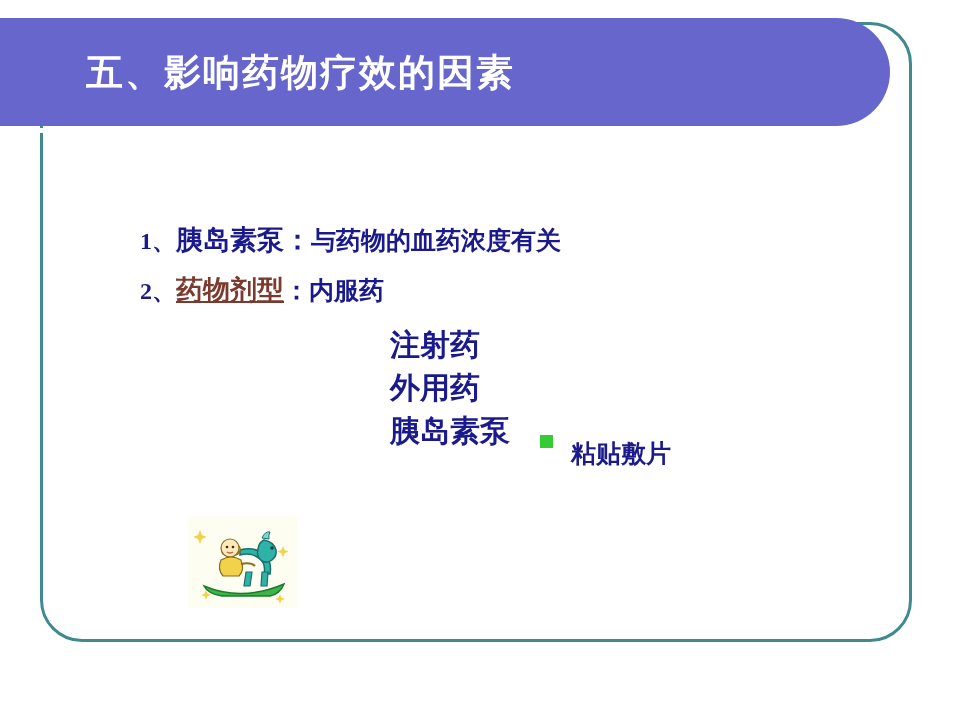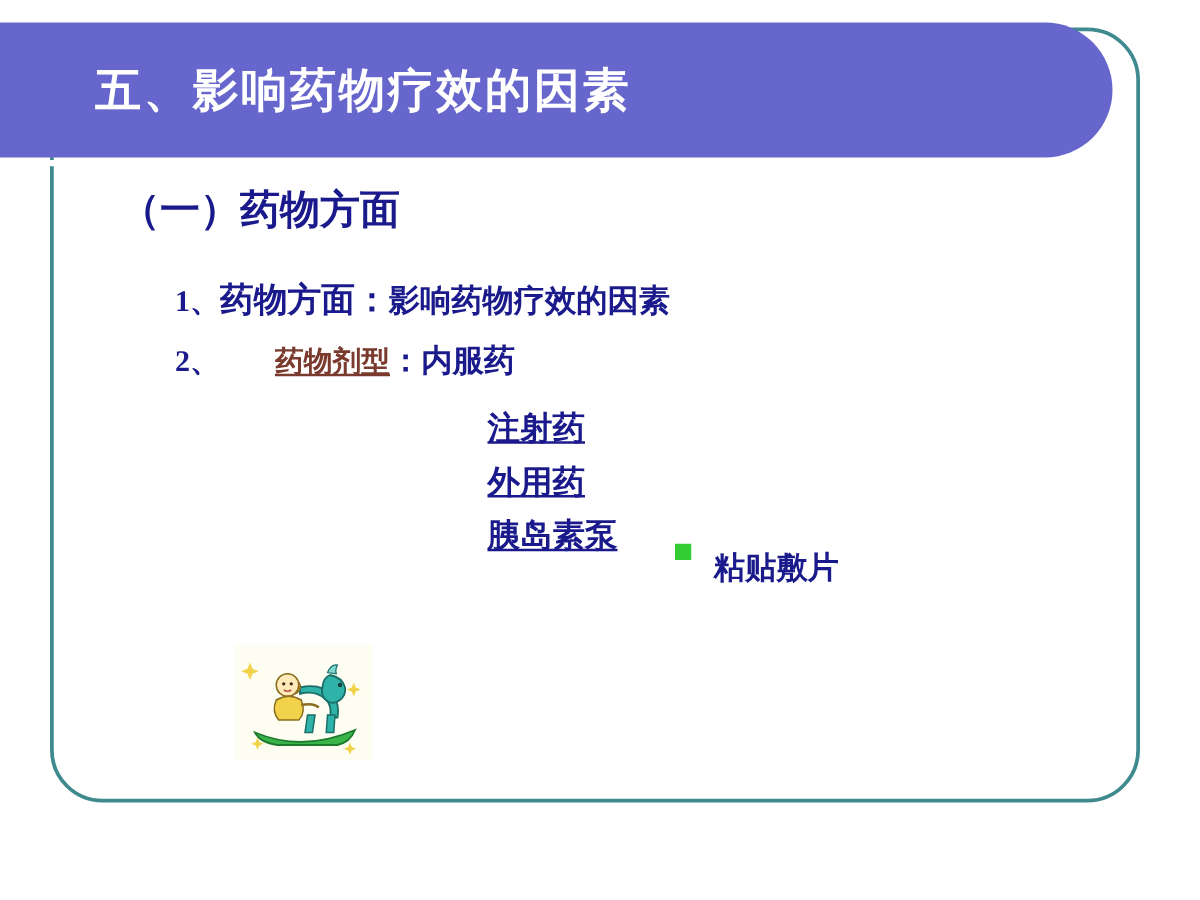--- a/index.html
+++ b/index.html
@@ -37,21 +37,21 @@
     left: 0px;
     top: 18px;
     width: 890px;
     height: 108px;
     background: #6666cc;
     border-top-right-radius: 54px;
     border-bottom-right-radius: 54px;
   }
   .title-text {
     position: absolute;
-    left: 76px;
+    left: 86px;
     top: 48px;
     font-family: Liberation Serif, serif;
     font-weight: bold;
     font-size: 37px;
     color: #ffffff;
     letter-spacing: 2px;
     white-space: nowrap;
   }
   
   .title-rule {
@@ -80,40 +80,38 @@
   }
   .num {
     font-size: 24px;
     color: #1a1a8c;
   }
   .lbl-blue {
     font-size: 27px;
     color: #1a1a8c;
   }
   .lbl-brown {
-    font-size: 23px;
+    font-size: 27px;
     color: #7a3b2e;
     text-decoration: underline;
-    margin-left: 44px;
   }
   .val {
     font-size: 25px;
     color: #1a1a8c;
   }
   .row1 { left: 140px; top: 222px; }
   .row2 { left: 140px; top: 272px; }
   .sub-line {
     position: absolute;
     left: 390px;
     font-family: "Liberation Serif", "DejaVu Serif", serif;
     font-weight: bold;
-    font-size: 26px;
-    color: #1a1a8c;
-    white-space: nowrap;
-    text-decoration: underline;
+    font-size: 30px;
+    color: #1a1a8c;
+    white-space: nowrap;
   }
   .sub1 { top: 325px; }
   .sub2 { top: 368px; }
   .sub3 { top: 411px; }
   .bullets {
     position: absolute;
     left: 540px;
     top: 418px;
   }
   .bullet-row {
@@ -150,24 +148,23 @@
 
 <div class="slide">
 
   <div class="frame"></div>
 
   <div class="title-banner"></div>
   <div class="title-rule"></div>
 
   <div class="title-text">五、影响药物疗效的因素</div>
 
-  <div class="subtitle">（一）药物方面</div>
 
   <div class="line-item row1">
-    <span class="num">1、</span><span class="lbl-blue">药物方面：</span><span class="val">影响药物疗效的因素</span>
+    <span class="num">1、</span><span class="lbl-blue">胰岛素泵：</span><span class="val">与药物的血药浓度有关</span>
   </div>
 
   <div class="line-item row2">
     <span class="num">2、</span><span class="lbl-brown">药物剂型</span><span class="val">：</span><span class="val">内服药</span>
   </div>
 
   <div class="sub-line sub1">注射药</div>
   <div class="sub-line sub2">外用药</div>
   <div class="sub-line sub3">胰岛素泵</div>
 

